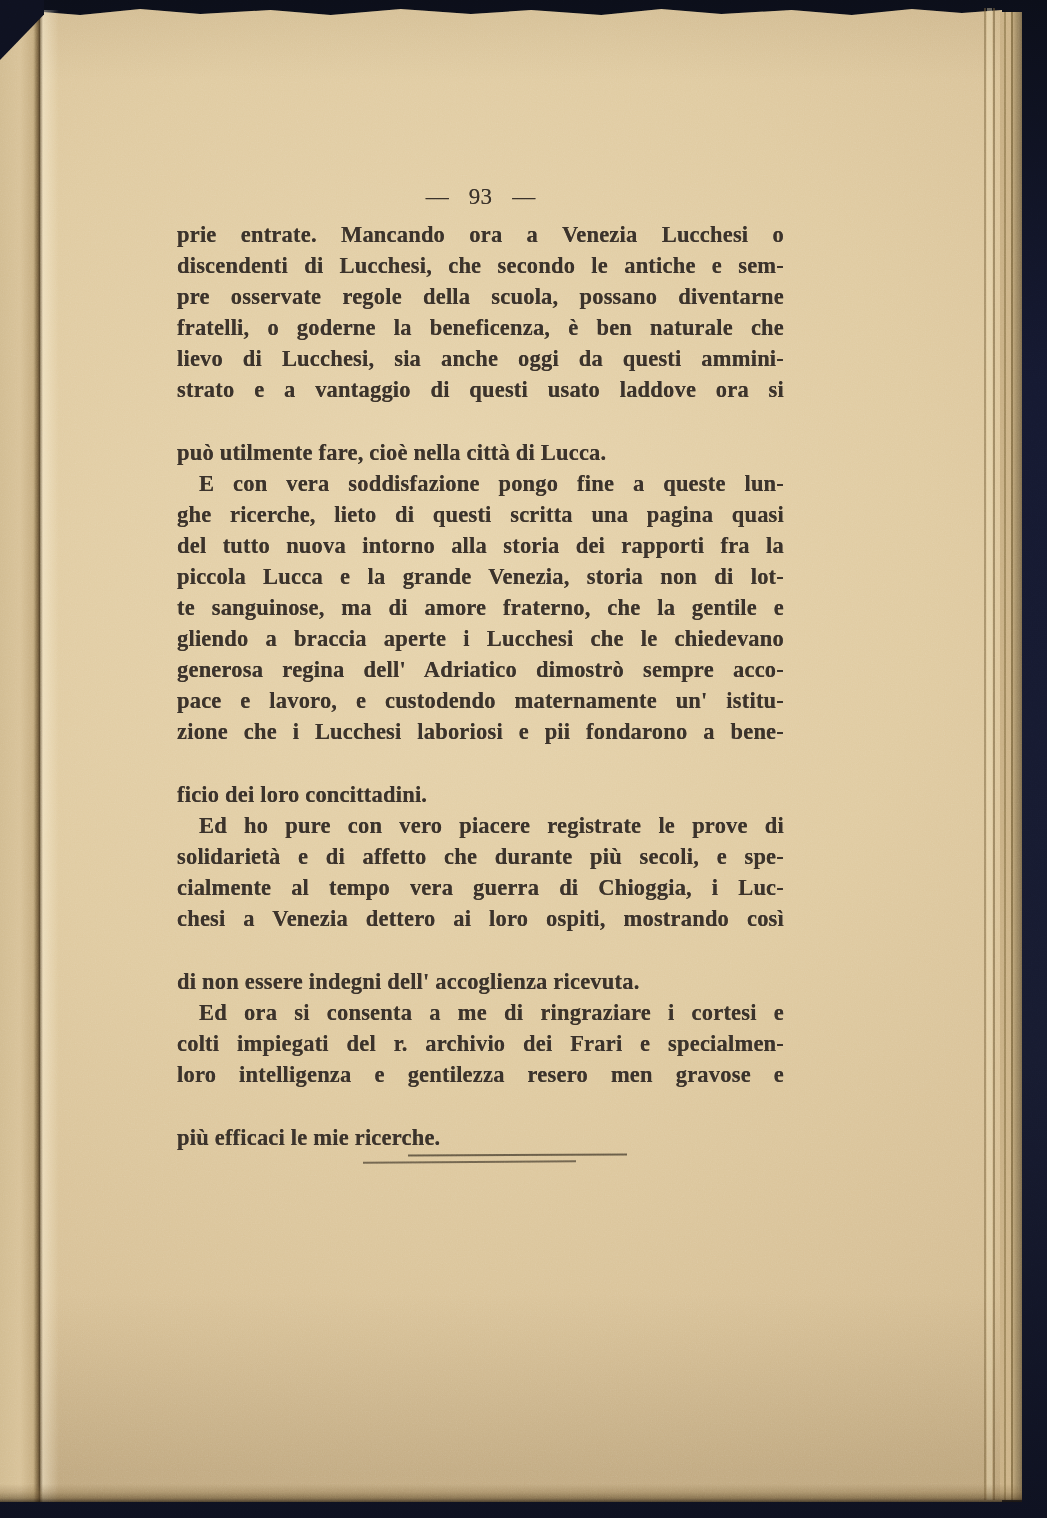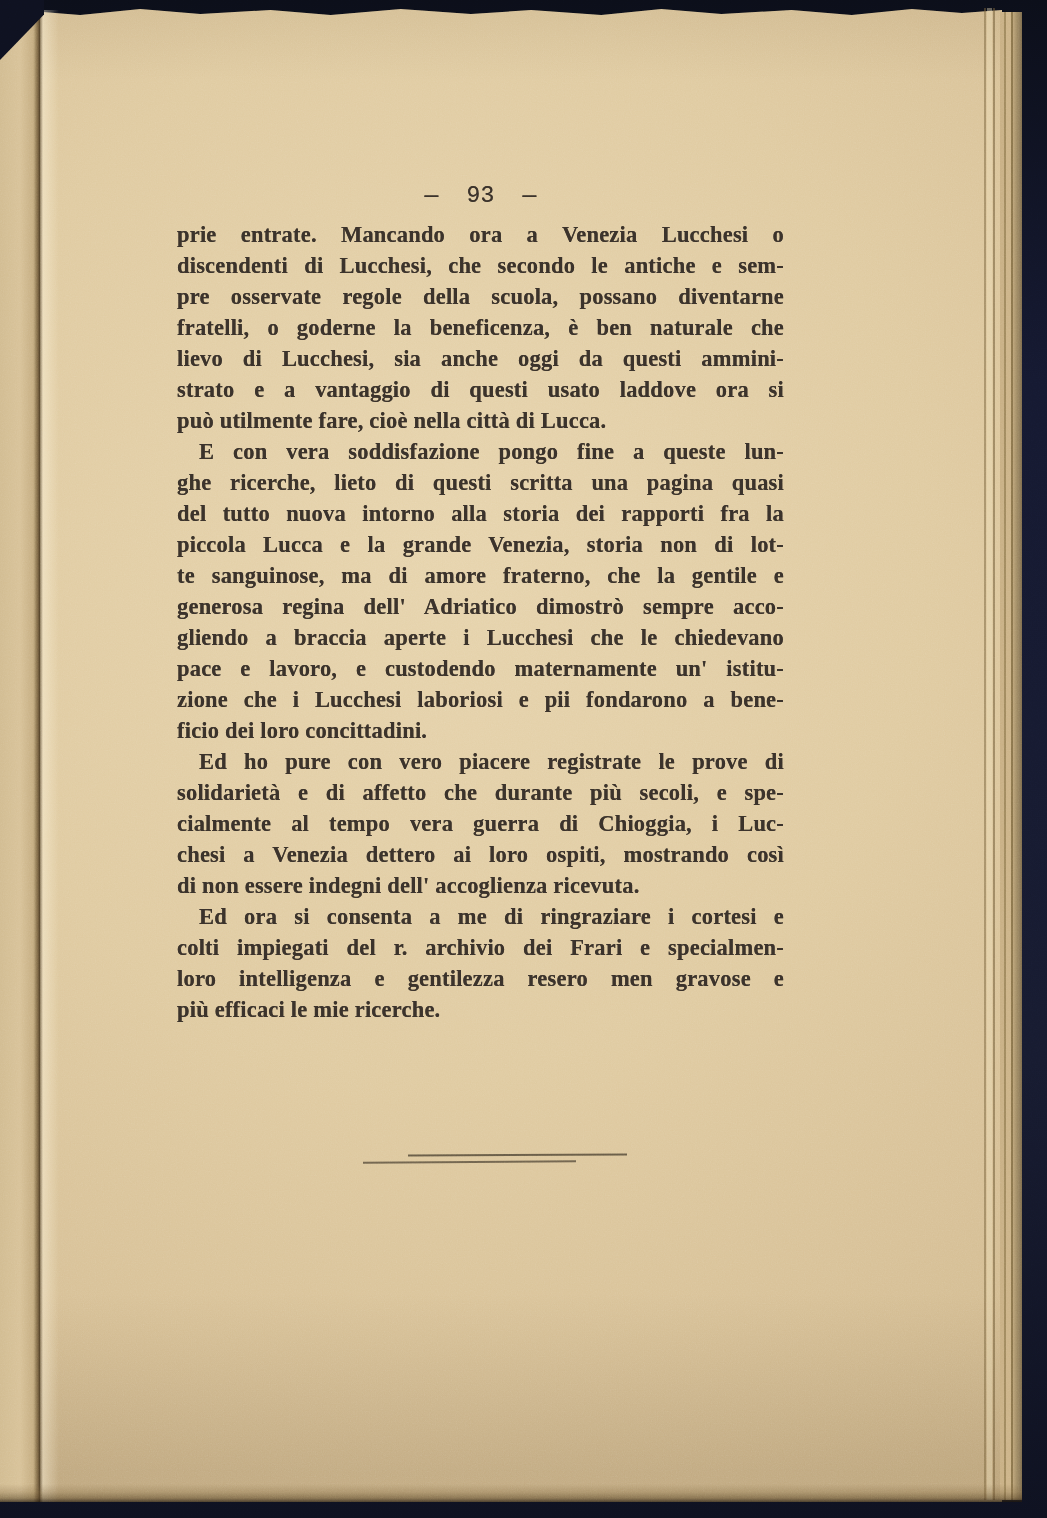--- a/index.html
+++ b/index.html
@@ -48,23 +48,23 @@
   .tl-wedge{
     position:absolute;left:0;top:0;width:44px;height:60px;z-index:4;
     background:#0e1120;clip-path:polygon(0 0,100% 0,100% 24%,0 100%);
   }
   
   .textblock{
     position:absolute;left:177px;top:181px;width:607px;z-index:5;
     color:#39312a;font-size:22.5px;line-height:31px;letter-spacing:.2px;
     text-shadow:0 0 .5px rgba(56,48,40,.75);
   }
-  .pageno{height:31px;margin-bottom:7px;text-align:center;font-size:23px;word-spacing:14px;font-family:Liberation Mono, monospace;}
+  .pageno{height:31px;margin-bottom:7px;text-align:center;font-size:23px;word-spacing:14px;}
   .ln{height:31px;overflow:hidden;text-align:justify;text-align-last:justify;font-weight:bold;}
-  .ln.end{text-align-last:left;}
+  .ln.end{text-align-last:left;margin-top:32px;}
   .ln.ind{padding-left:22px;}
   
   .rule1{position:absolute;left:408px;top:1154px;width:219px;height:2px;z-index:5;background:rgba(72,63,48,.78);transform:rotate(-.25deg);}
   .rule2{position:absolute;left:363px;top:1161px;width:213px;height:2px;z-index:5;background:rgba(72,63,48,.72);transform:rotate(-.4deg);}
   .noise{position:absolute;left:0;top:0;z-index:9;opacity:.16;mix-blend-mode:overlay;pointer-events:none;}
 </style>
 </head>
 <body>
 
 <div class="canvas">
@@ -86,22 +86,22 @@
     <div class="ln">pre osservate regole della scuola, possano diventarne</div>
     <div class="ln">fratelli, o goderne la beneficenza, è ben naturale che</div>
     <div class="ln">lievo di Lucchesi, sia anche oggi da questi ammini-</div>
     <div class="ln">strato e a vantaggio di questi usato laddove ora si</div>
     <div class="ln end">può utilmente fare, cioè nella città di Lucca.</div>
     <div class="ln ind">E con vera soddisfazione pongo fine a queste lun-</div>
     <div class="ln">ghe ricerche, lieto di questi scritta una pagina quasi</div>
     <div class="ln">del tutto nuova intorno alla storia dei rapporti fra la</div>
     <div class="ln">piccola Lucca e la grande Venezia, storia non di lot-</div>
     <div class="ln">te sanguinose, ma di amore fraterno, che la gentile e</div>
+    <div class="ln">gliendo a braccia aperte i Lucchesi che le chiedevano</div>
     <div class="ln">generosa regina dell' Adriatico dimostrò sempre acco-</div>
-    <div class="ln">gliendo a braccia aperte i Lucchesi che le chiedevano</div>
     <div class="ln">pace e lavoro, e custodendo maternamente un' istitu-</div>
     <div class="ln">zione che i Lucchesi laboriosi e pii fondarono a bene-</div>
     <div class="ln end">ficio dei loro concittadini.</div>
     <div class="ln ind">Ed ho pure con vero piacere registrate le prove di</div>
     <div class="ln">solidarietà e di affetto che durante più secoli, e spe-</div>
     <div class="ln">cialmente al tempo vera guerra di Chioggia, i Luc-</div>
     <div class="ln">chesi a Venezia dettero ai loro ospiti, mostrando così</div>
     <div class="ln end">di non essere indegni dell' accoglienza ricevuta.</div>
     <div class="ln ind">Ed ora si consenta a me di ringraziare i cortesi e</div>
     <div class="ln">colti impiegati del r. archivio dei Frari e specialmen-</div>

